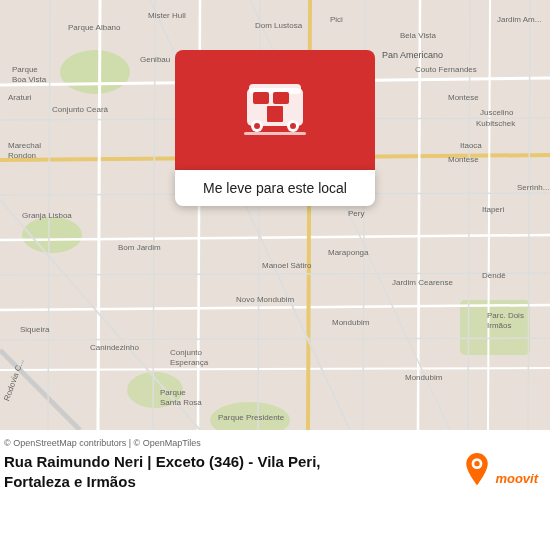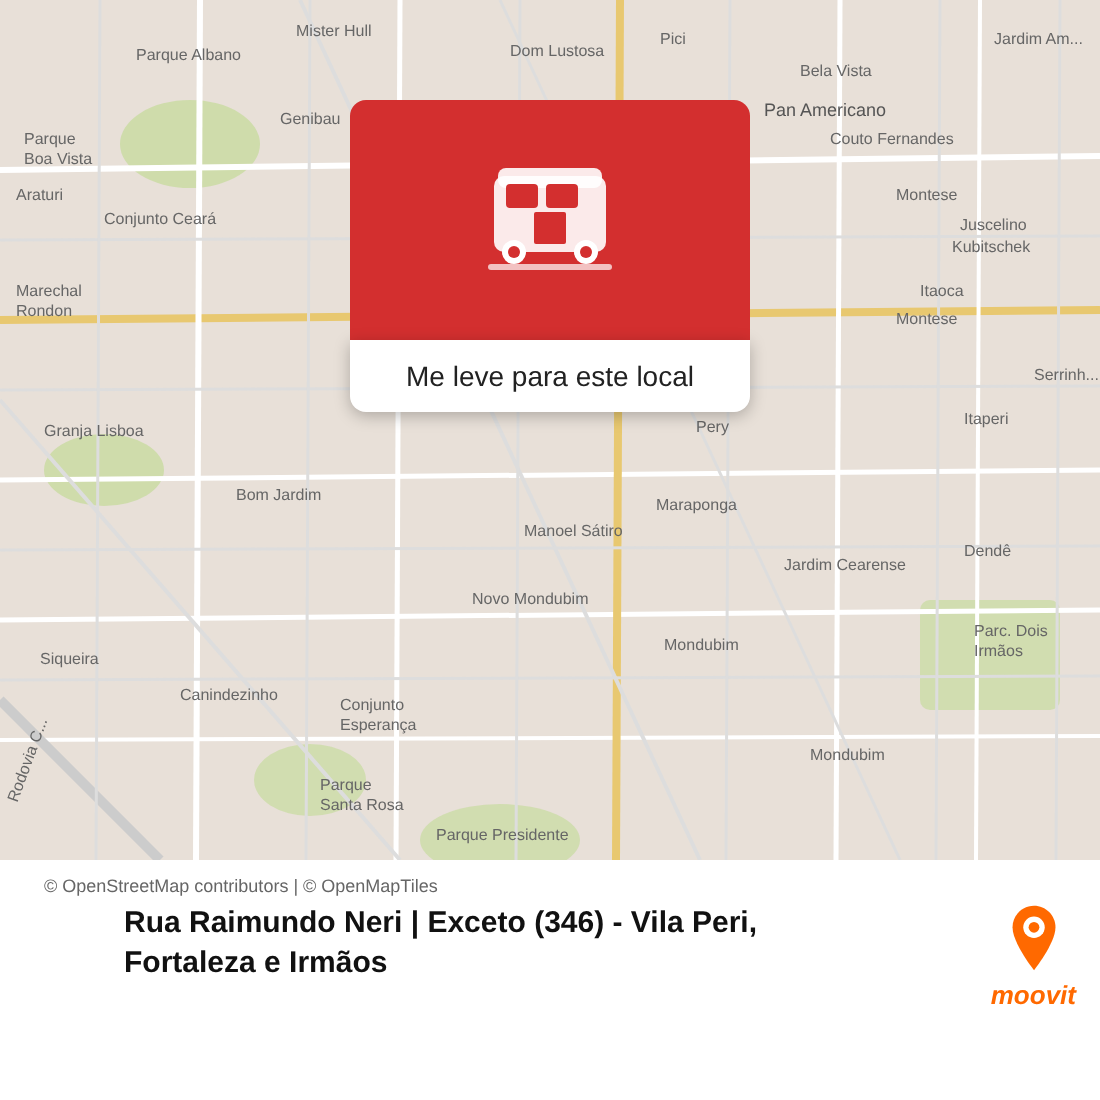--- a/index.html
+++ b/index.html
@@ -77,21 +77,21 @@
     }
 
     
     .bottom-bar {
       background: white;
       width: 100%;
       flex: 1;
       display: flex;
       flex-direction: column;
       justify-content: flex-start;
-      padding: 8px 12px 6px 22px;
+      padding: 8px 12px 6px 4px;
     }
 
     .attribution {
       font-size: 9px;
       color: #666;
       margin-bottom: 4px;
     }
 
     .route-info {
       display: flex;
@@ -101,29 +101,27 @@
 
     .route-text {
       flex: 1;
     }
 
     .route-title {
       font-size: 15px;
       font-weight: 600;
       color: #111;
       line-height: 1.3;
-      margin-left: 40px;
     }
 
     .moovit-logo {
       display: flex;
-      align-items: center;
+      align-items: flex-end;
       gap: 4px;
       flex-shrink: 0;
-      flex-direction: column;
     }
 
     .moovit-pin {
       width: 28px;
       height: 34px;
     }
 
     .moovit-text {
       font-size: 13px;
       font-weight: bold;

